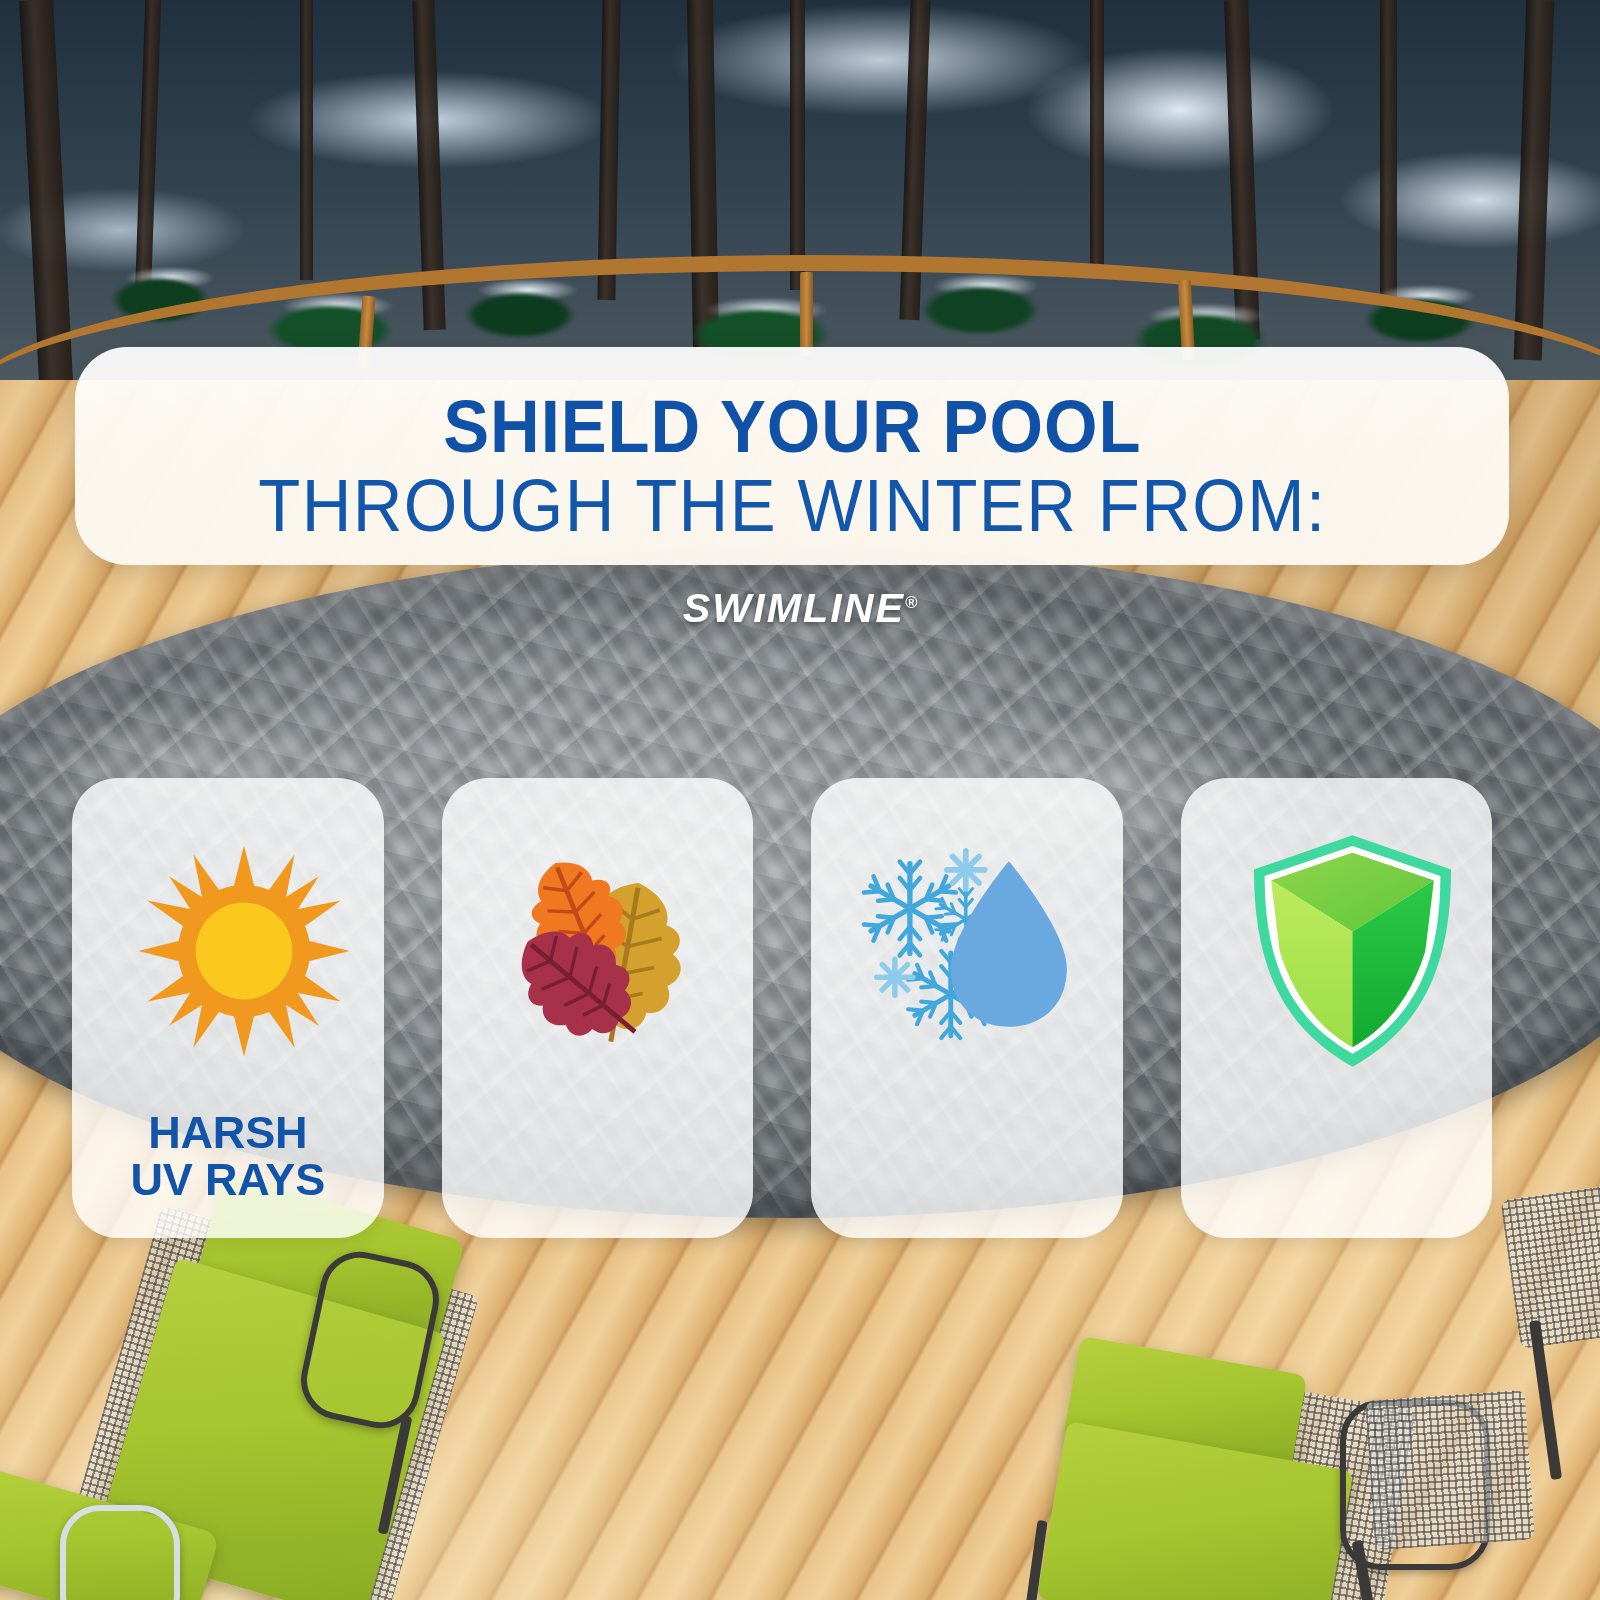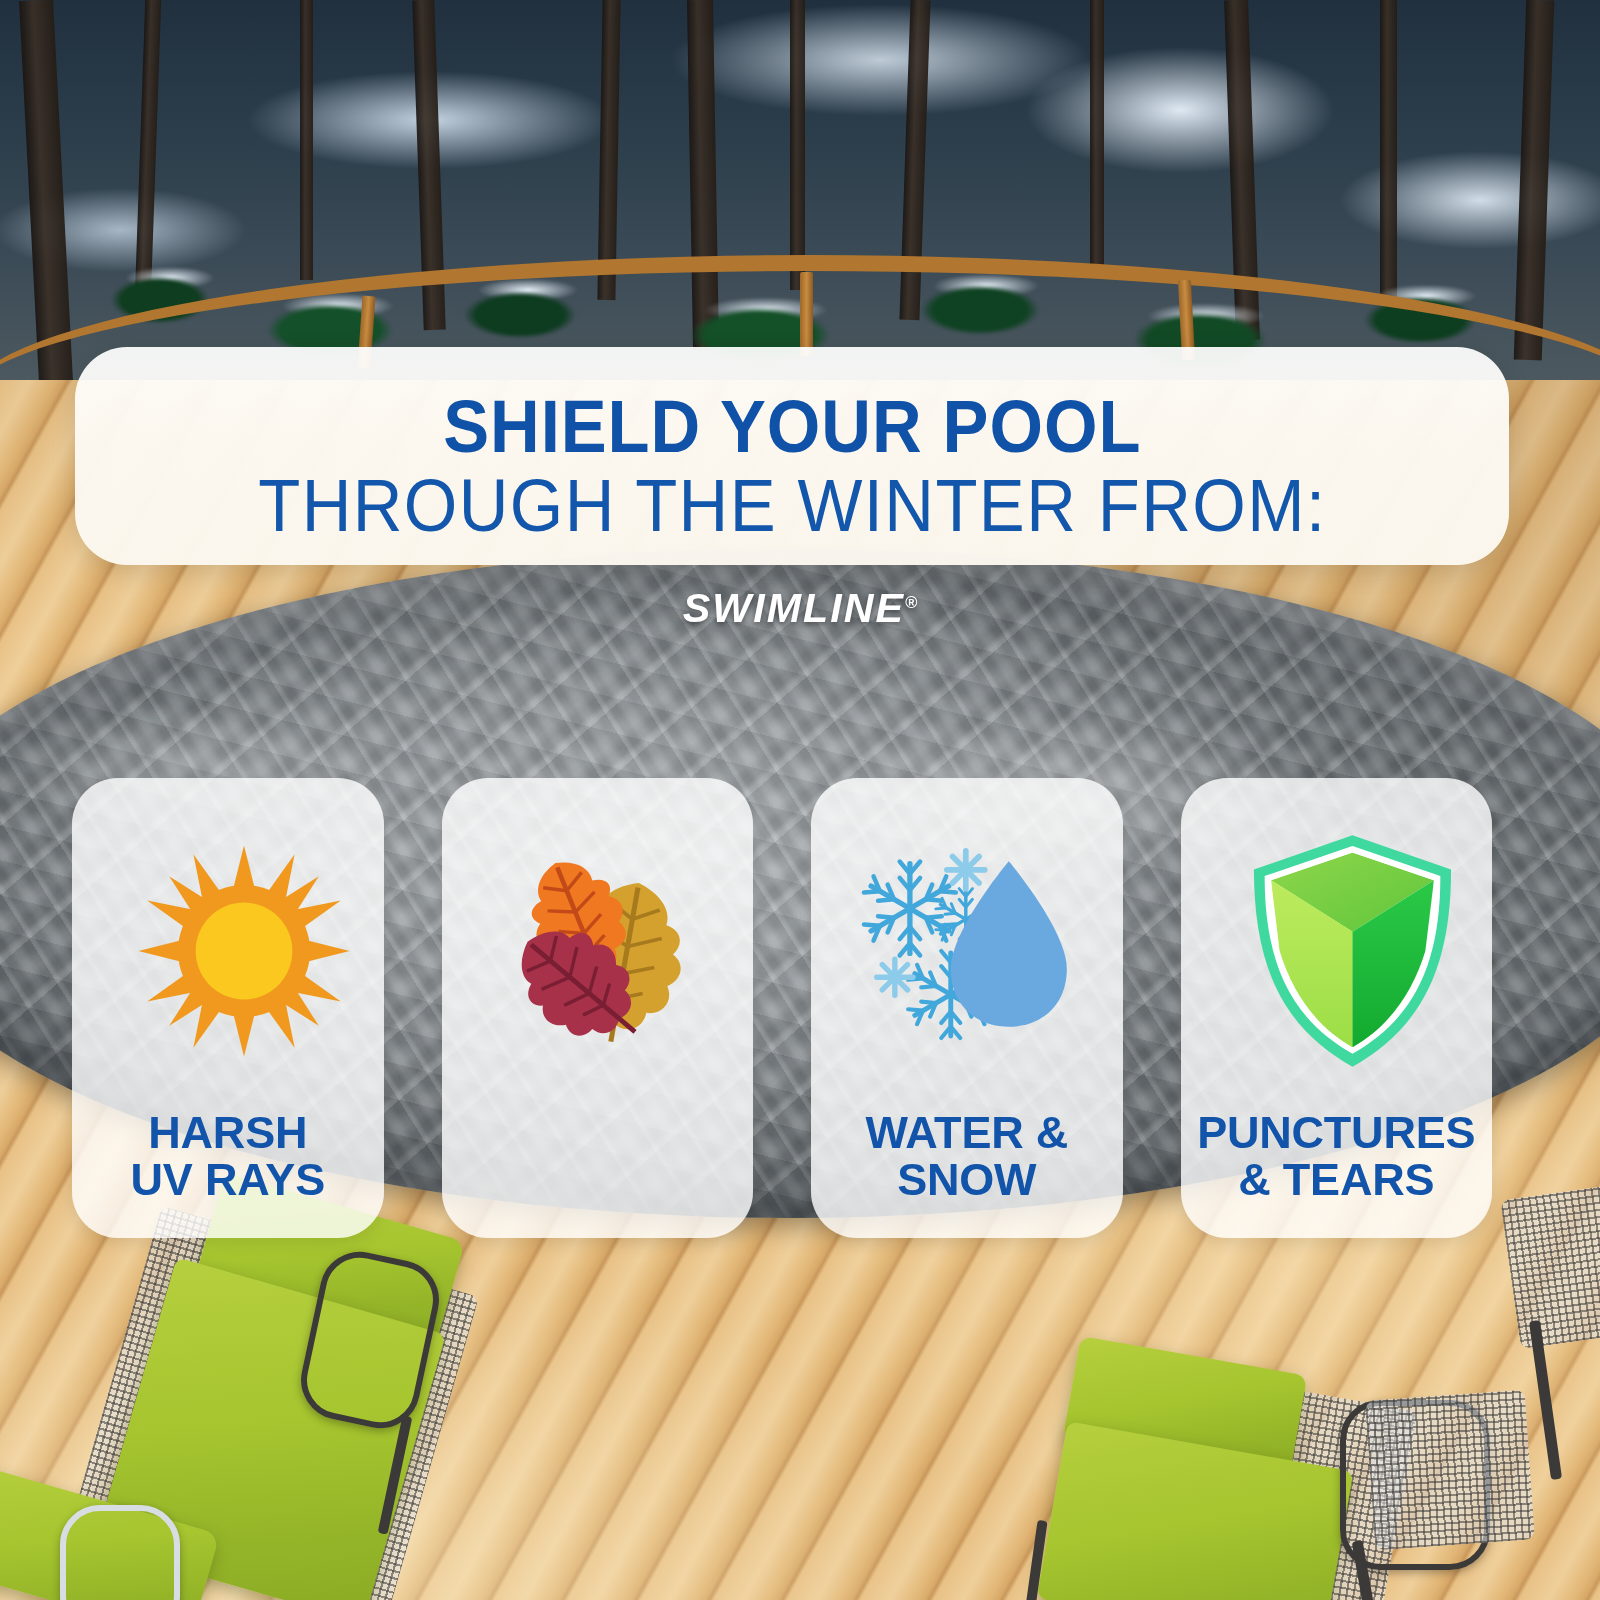--- a/index.html
+++ b/index.html
@@ -354,22 +354,20 @@
 
           <use href="#flake" x="0" y="0" transform="translate(24,30) scale(0.95)"></use>
           <use href="#flake" x="0" y="0" transform="translate(50,35) scale(0.62)"></use>
           <use href="#flake" x="0" y="0" transform="translate(43,70) scale(0.88)"></use>
           <use href="#mini" x="0" y="0" transform="translate(50,12) scale(1.1)"></use>
           <use href="#mini" x="0" y="0" transform="translate(17,62) scale(1.05)"></use>
 
           <path d="M70,8 C70,8 97,40 97,58 C97,75 85,85 70,85 C55,85 43,75 43,58 C43,40 70,8 70,8 Z" fill="#6AA8E0"></path>
         </svg>
       </div>
-      <div class="card-label">WATER &amp;
-SNOW</div>
     </div>
 
     <div class="card">
       <div class="icon-wrap">
         <svg width="215" height="240" viewBox="0 0 100 112">
           <defs>
             <linearGradient id="gtop" x1="0" y1="0" x2="1" y2="1">
               <stop offset="0" stop-color="#8FD64A"></stop>
                 <stop offset="1" stop-color="#5FC63C"></stop>
             </linearGradient>
@@ -391,18 +389,16 @@
           <path d="M50,7 L91,21 C91,63 78,88 50,104 C22,88 9,63 9,21 Z" fill="#FFFFFF"></path>
 
           <g clip-path="url(#shieldclip)">
             <path d="M50,10 L88,23 L50,47 L12,23 Z" fill="url(#gtop)"></path>
             <path d="M12,23 L50,47 L50,101 L12,23 Z" fill="url(#gleft)"></path>
             <path d="M12,23 L12,23 L50,47 L50,101 C34,92 22,76 16,56 Z" fill="url(#gleft)"></path>
             <path d="M88,23 L50,47 L50,101 C66,92 78,76 84,56 Z" fill="url(#gright)"></path>
           </g>
         </svg>
       </div>
-      <div class="card-label">PUNCTURES
-&amp; TEARS</div>
     </div>
 
   </div>
 </div>
 
 </body></html>

